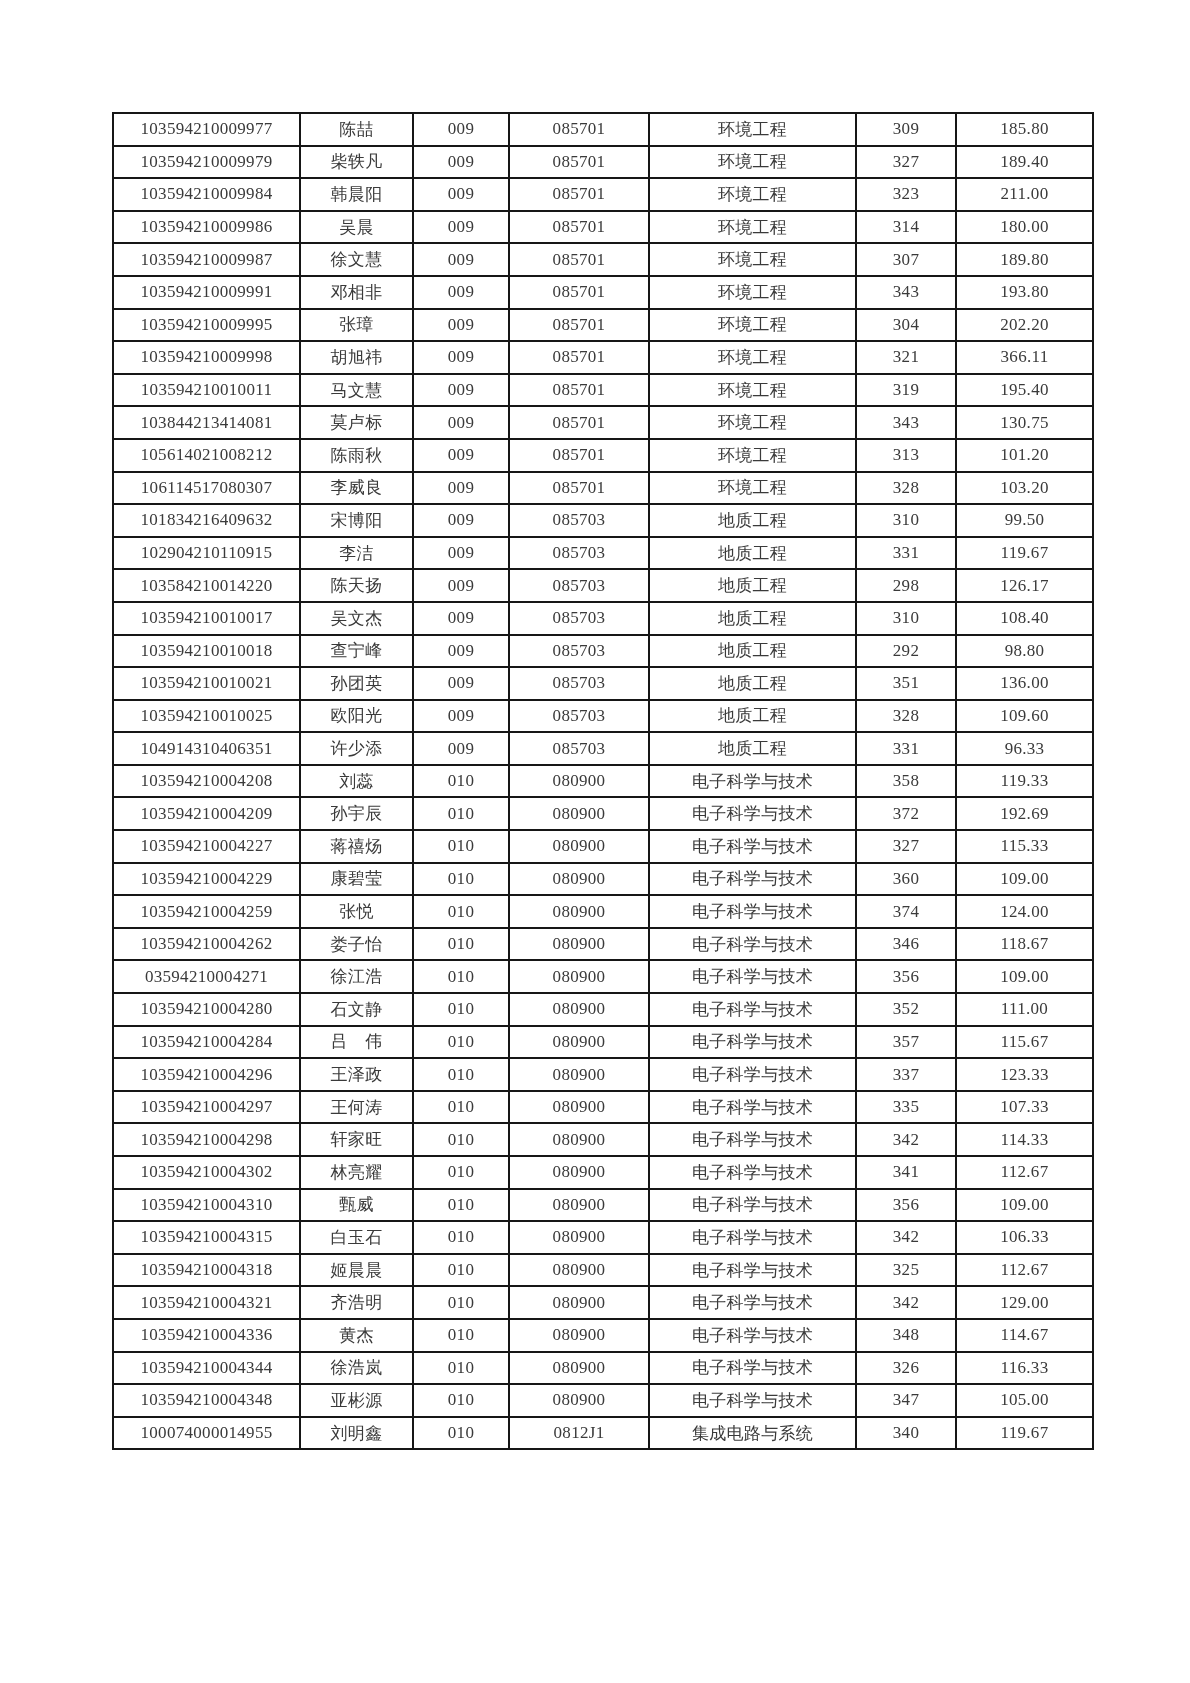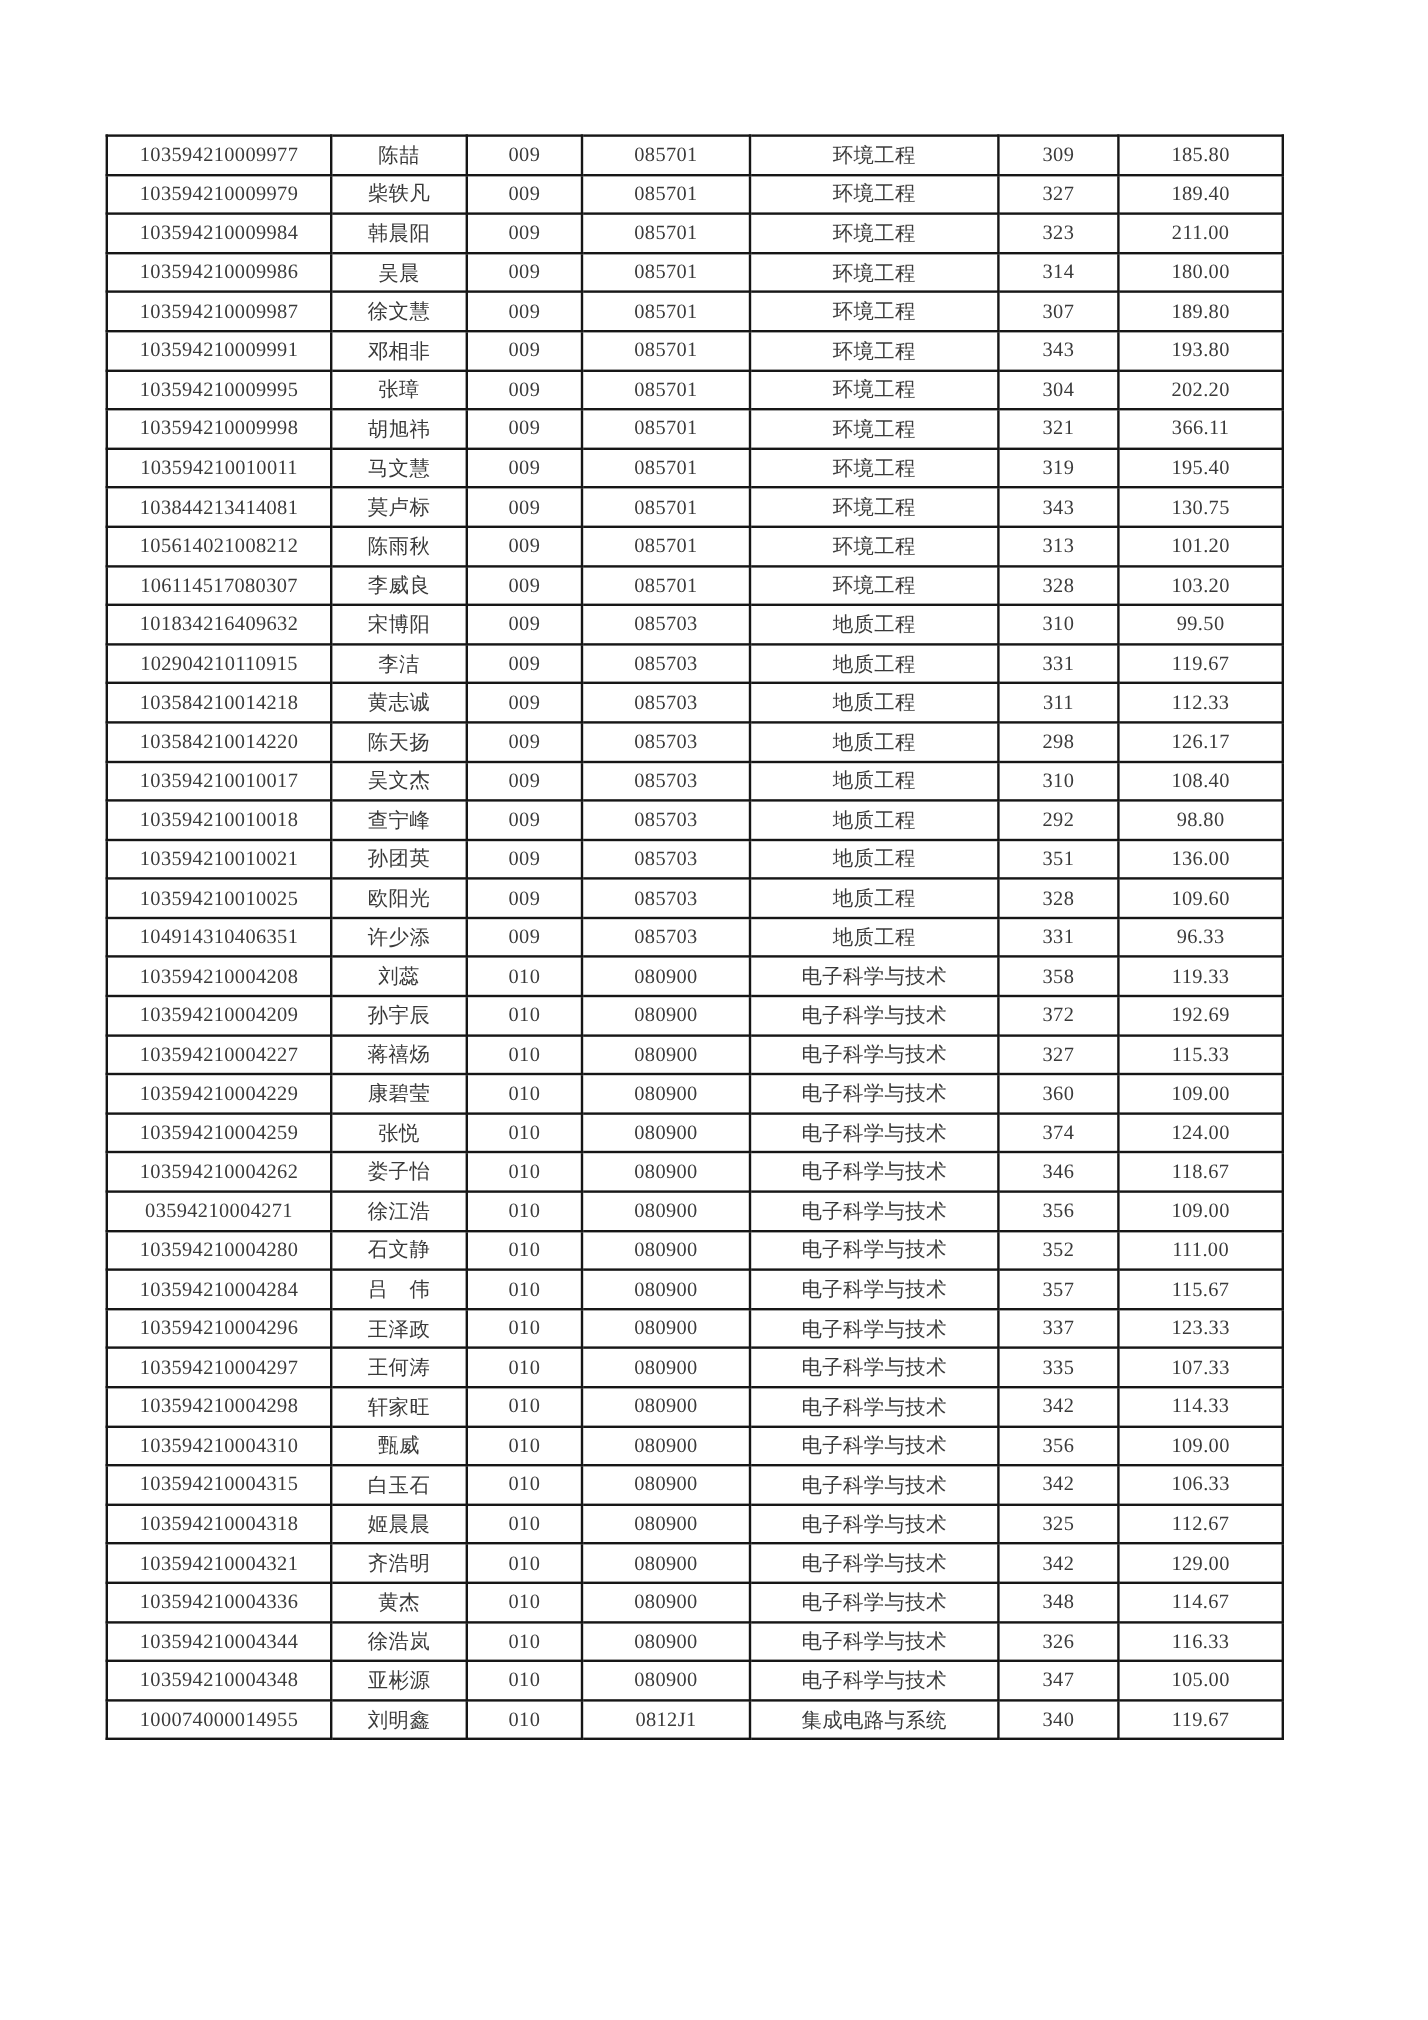--- a/index.html
+++ b/index.html
@@ -15,21 +15,21 @@
   }
   .sheet {
     position: absolute;
     left: 0; top: 0;
     width: 1190px;
     height: 1683px;
     background: #ffffff;
   }
   table.results {
     position: absolute;
-    left: 88px;
+    left: 112px;
     top: 112px;
     width: 980px;
     border-collapse: collapse;
     table-layout: fixed;
   }
   table.results td {
     border: 2px solid #161616;
     height: 30.6px;
     padding: 0 2px;
     text-align: center;
@@ -178,29 +178,20 @@
         <tr>
           <td class="cell-id">102904210110915</td>
           <td class="cell-name">李洁</td>
           <td class="cell-dept">009</td>
           <td class="cell-major-code">085703</td>
           <td class="cell-major">地质工程</td>
           <td class="cell-score1">331</td>
           <td class="cell-score2">119.67</td>
         </tr>
         <tr>
-          <td class="cell-id">103584210014218</td>
-          <td class="cell-name">黄志诚</td>
-          <td class="cell-dept">009</td>
-          <td class="cell-major-code">085703</td>
-          <td class="cell-major">地质工程</td>
-          <td class="cell-score1">311</td>
-          <td class="cell-score2">112.33</td>
-        </tr>
-        <tr>
           <td class="cell-id">103584210014220</td>
           <td class="cell-name">陈天扬</td>
           <td class="cell-dept">009</td>
           <td class="cell-major-code">085703</td>
           <td class="cell-major">地质工程</td>
           <td class="cell-score1">298</td>
           <td class="cell-score2">126.17</td>
         </tr>
         <tr>
           <td class="cell-id">103594210010017</td>
@@ -347,20 +338,29 @@
           <td class="cell-score2">107.33</td>
         </tr>
         <tr>
           <td class="cell-id">103594210004298</td>
           <td class="cell-name">轩家旺</td>
           <td class="cell-dept">010</td>
           <td class="cell-major-code">080900</td>
           <td class="cell-major">电子科学与技术</td>
           <td class="cell-score1">342</td>
           <td class="cell-score2">114.33</td>
+        </tr>
+        <tr>
+          <td class="cell-id">103594210004302</td>
+          <td class="cell-name">林亮耀</td>
+          <td class="cell-dept">010</td>
+          <td class="cell-major-code">080900</td>
+          <td class="cell-major">电子科学与技术</td>
+          <td class="cell-score1">341</td>
+          <td class="cell-score2">112.67</td>
         </tr>
         <tr>
           <td class="cell-id">103594210004310</td>
           <td class="cell-name">甄威</td>
           <td class="cell-dept">010</td>
           <td class="cell-major-code">080900</td>
           <td class="cell-major">电子科学与技术</td>
           <td class="cell-score1">356</td>
           <td class="cell-score2">109.00</td>
         </tr>

